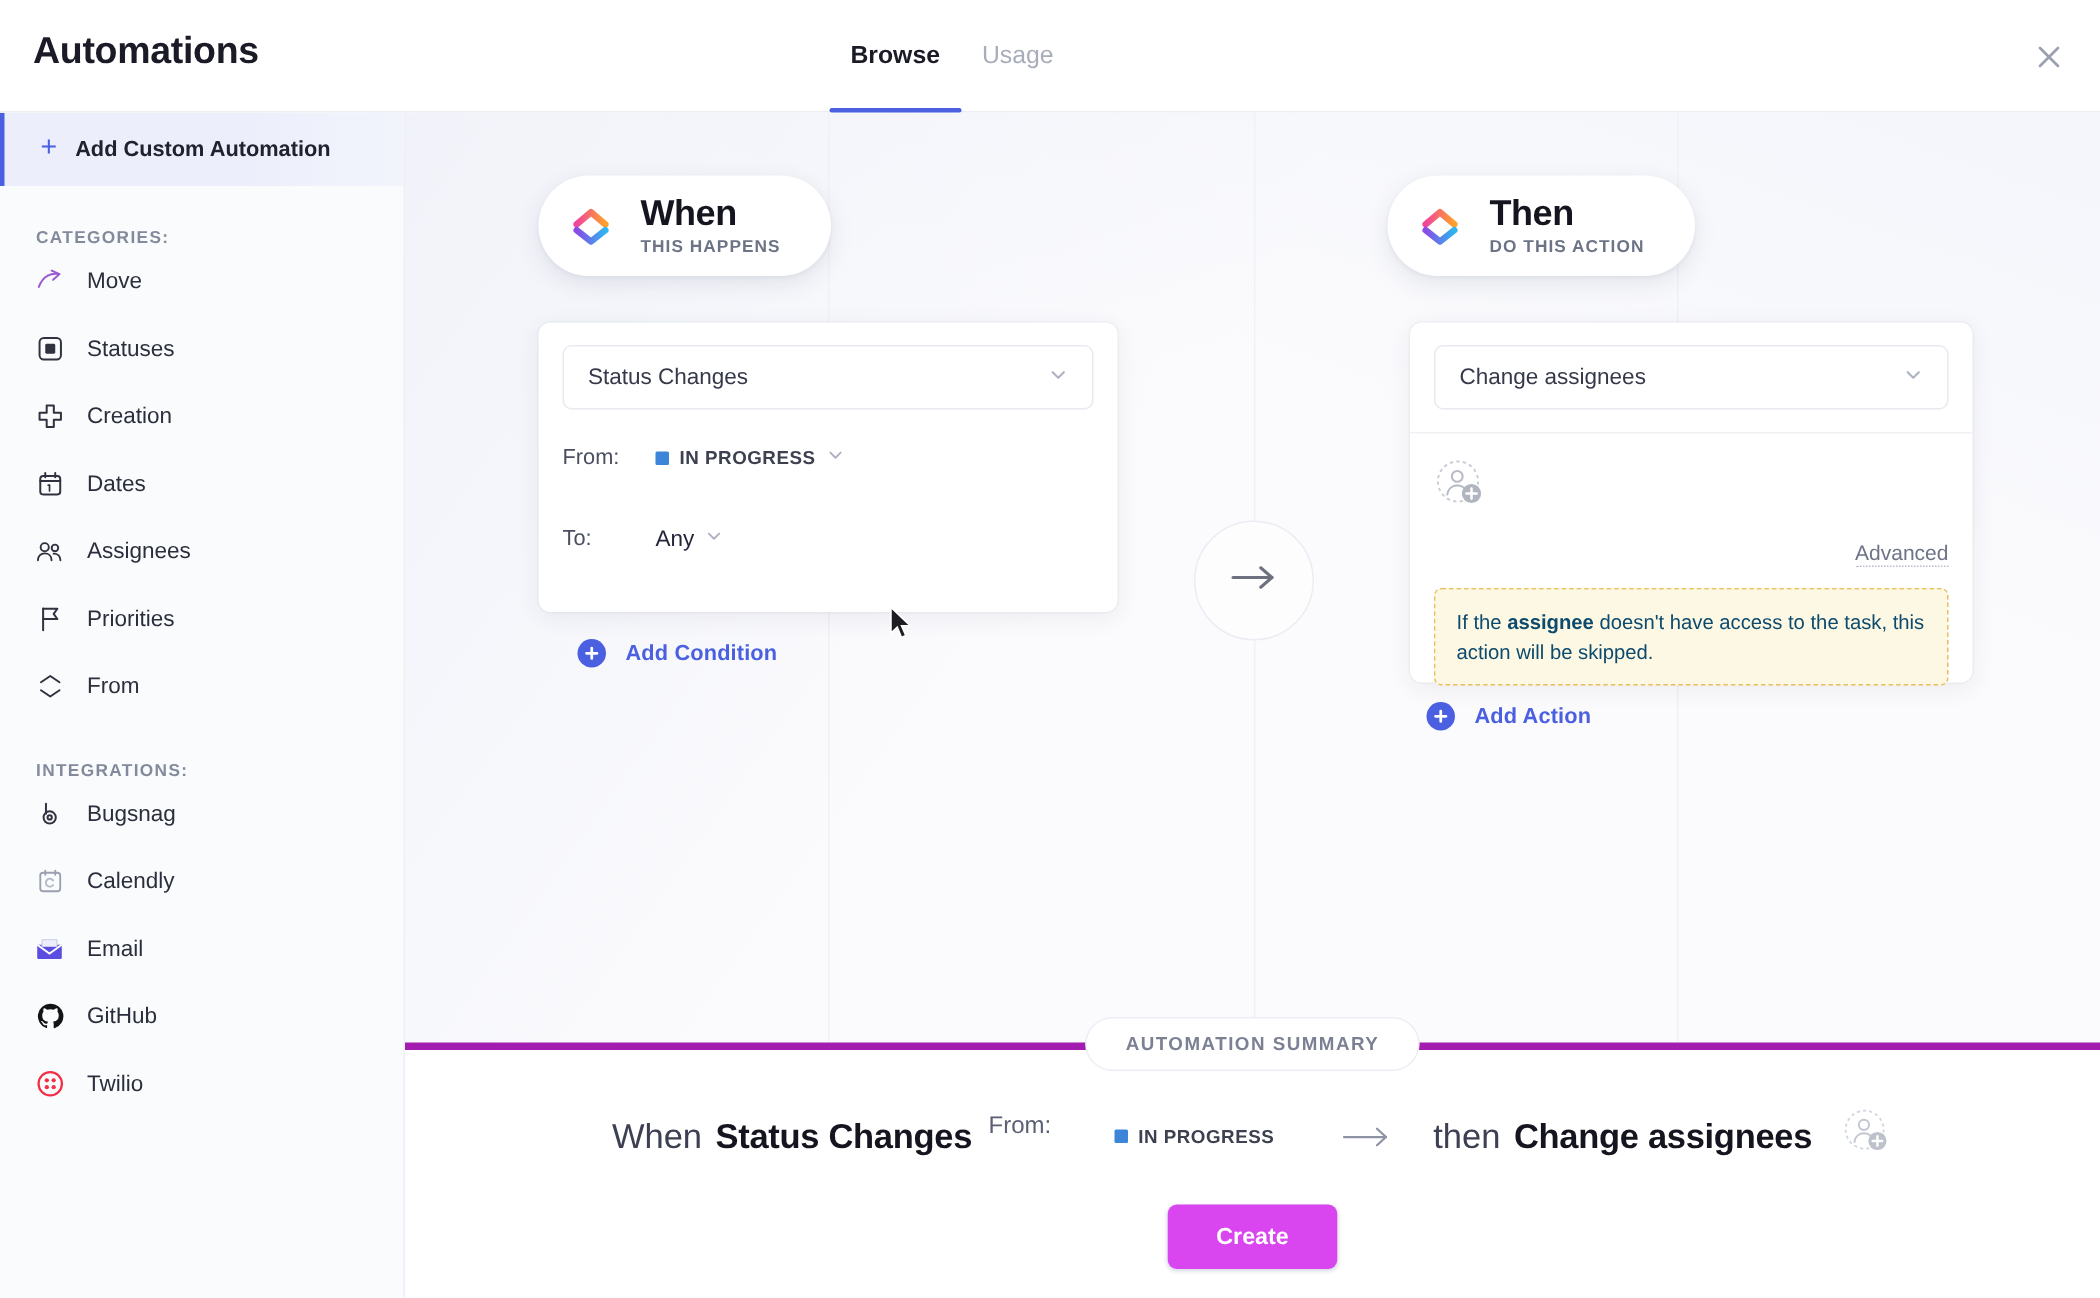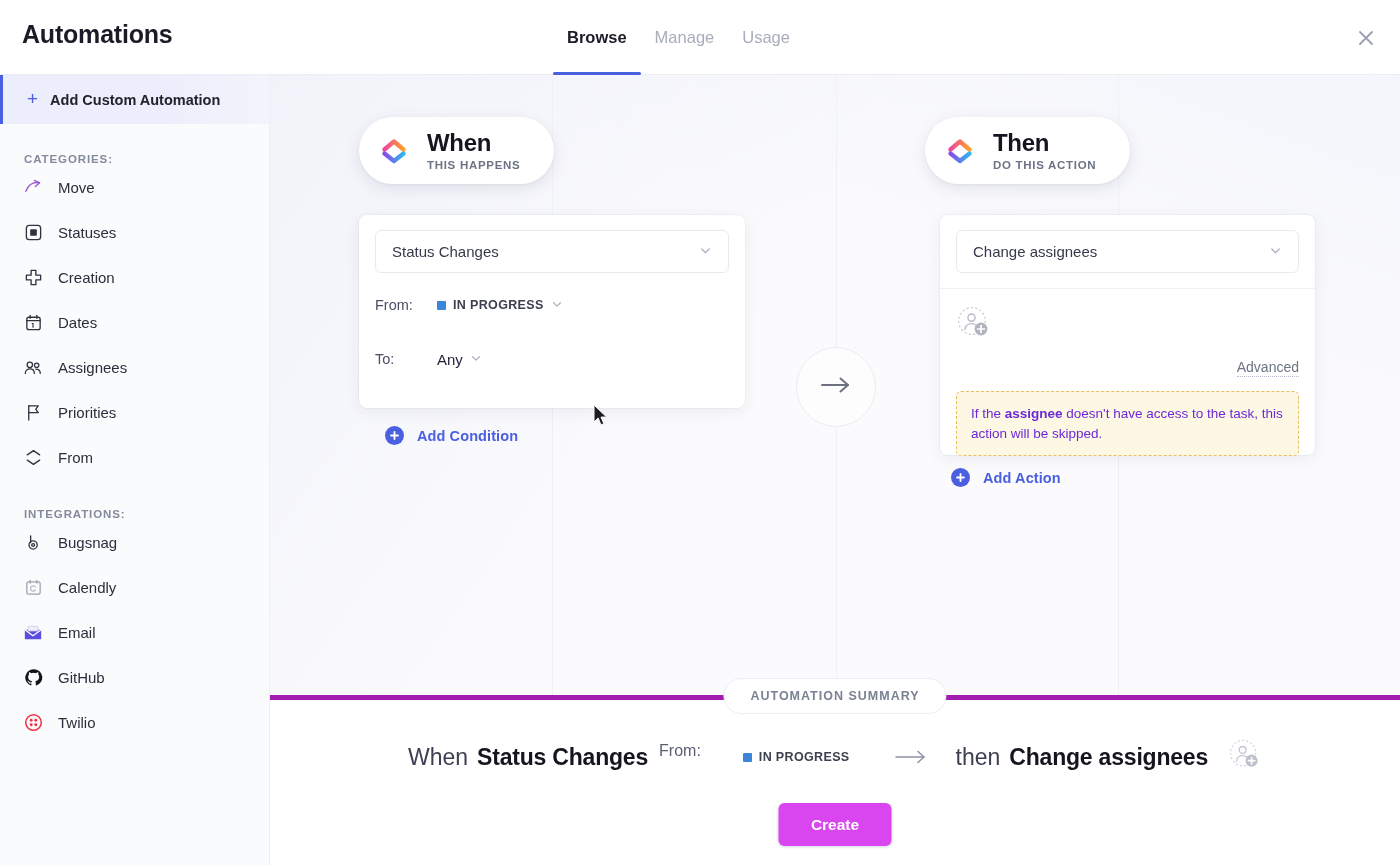--- a/index.html
+++ b/index.html
@@ -141,21 +141,21 @@
   .avatar-placeholder { width: 34px; height: 34px; }
   .advanced {
     text-align: right; font-size: 14px; color: #6e7486;
     border-bottom: 1px dotted #b9bdca; display: inline-block;
     cursor: pointer; line-height: 1.3;
   }
   .advanced-wrap { text-align: right; margin-top: 13px; }
   .warn {
     margin-top: 14px; background: #fdf8e3; border: 1px dashed #e8bf5a;
     border-radius: 5px; padding: 12px 14px;
-    font-size: 13.5px; line-height: 1.45; color: #6d28d9;
+    font-size: 13.5px; line-height: 1.45; color: #0c4a6e;
   }
   .warn b { font-weight: 700; }
 
   
   .summary {
     position: absolute; left: 270px; top: 695px; width: 1130px; height: 170px;
     background: #fff; border-top: 5px solid #a21caf;
   }
   .summary-pill {
     position: absolute; left: 50%; transform: translateX(-50%); top: -22px;
@@ -190,23 +190,20 @@
 <body>
 
 <div class="app">
 
   <div class="header">
     <div class="page-title">Automations</div>
 
     <div class="tabs">
       <div class="tab active">
         <span>Browse</span>
-      </div>
-      <div class="tab">
-        <span>Manage</span>
       </div>
       <div class="tab">
         <span>Usage</span>
       </div>
     </div>
 
     <div class="close-btn">
       <svg width="20" height="20" viewBox="0 0 20 20" fill="none" stroke="#9aa0ae" stroke-width="1.8" stroke-linecap="round">
         <path d="M4 4 L16 16 M16 4 L4 16"></path>
       </svg>

